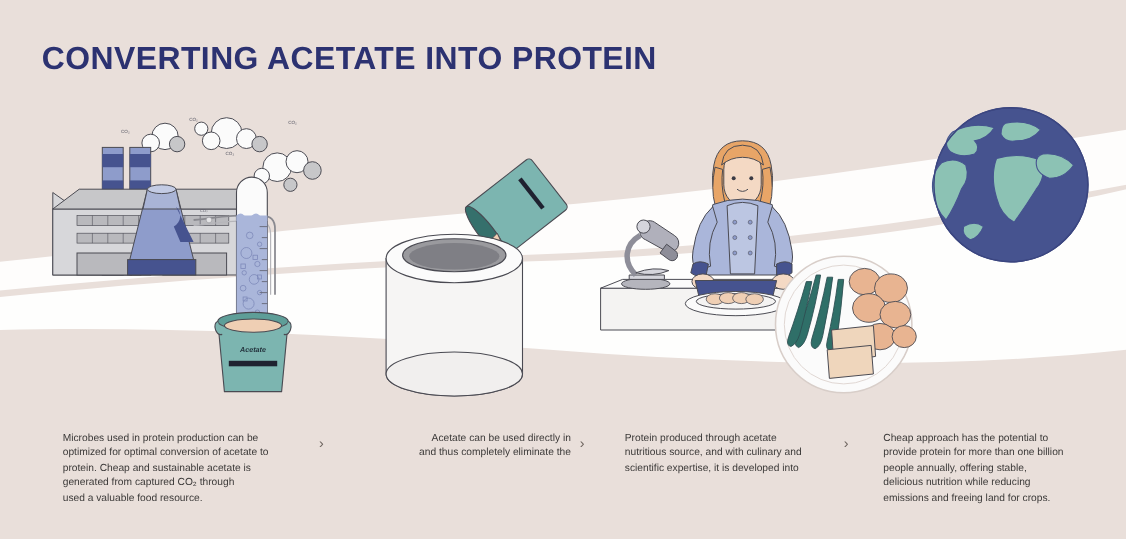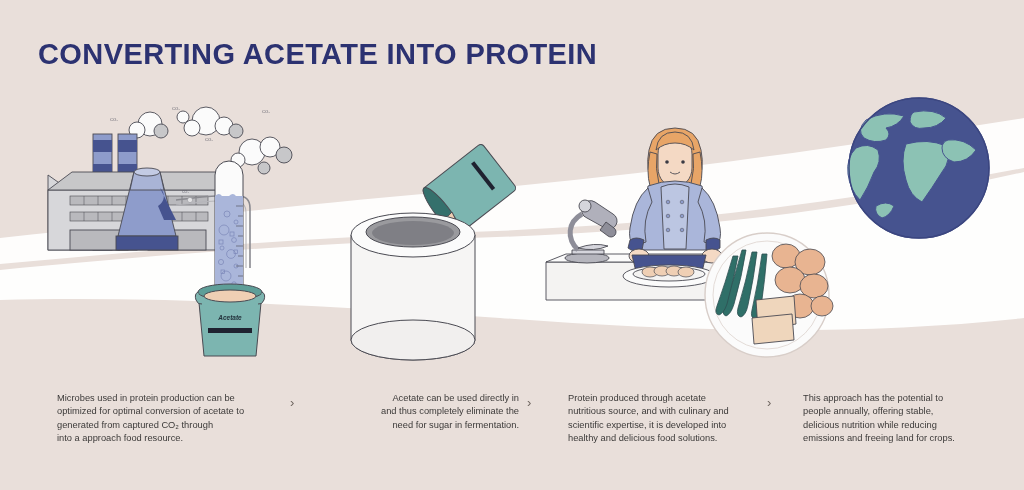--- a/index.html
+++ b/index.html
@@ -347,44 +347,44 @@
 
   </svg>
 
   <div id="page-title">CONVERTING ACETATE INTO PROTEIN</div>
 
   <div id="captions">
 
     <div class="caption-block caption-0">
       <div>Microbes used in protein production can be</div>
       <div>optimized for optimal conversion of acetate to</div>
+      <div>protein. Cheap and sustainable acetate is</div>
       <div>generated from captured CO₂ through</div>
-      <div>into a approach food resource.</div>
+      <div>used a valuable food resource.</div>
     </div>
 
     <div class="chevron chev-0">›</div>
 
     <div class="caption-block caption-1">
       <div>Acetate can be used directly in</div>
       <div>and thus completely eliminate the</div>
-      <div>need for sugar in fermentation.</div>
     </div>
 
     <div class="chevron chev-1">›</div>
 
     <div class="caption-block caption-2">
       <div>Protein produced through acetate</div>
       <div>nutritious source, and with culinary and</div>
       <div>scientific expertise, it is developed into</div>
-      <div>healthy and delicious food solutions.</div>
     </div>
 
     <div class="chevron chev-2">›</div>
 
     <div class="caption-block caption-3">
-      <div>This approach has the potential to</div>
+      <div>Cheap approach has the potential to</div>
+      <div>provide protein for more than one billion</div>
       <div>people annually, offering stable,</div>
       <div>delicious nutrition while reducing</div>
       <div>emissions and freeing land for crops.</div>
     </div>
 
   </div>
 </div>
 
 </body></html>

